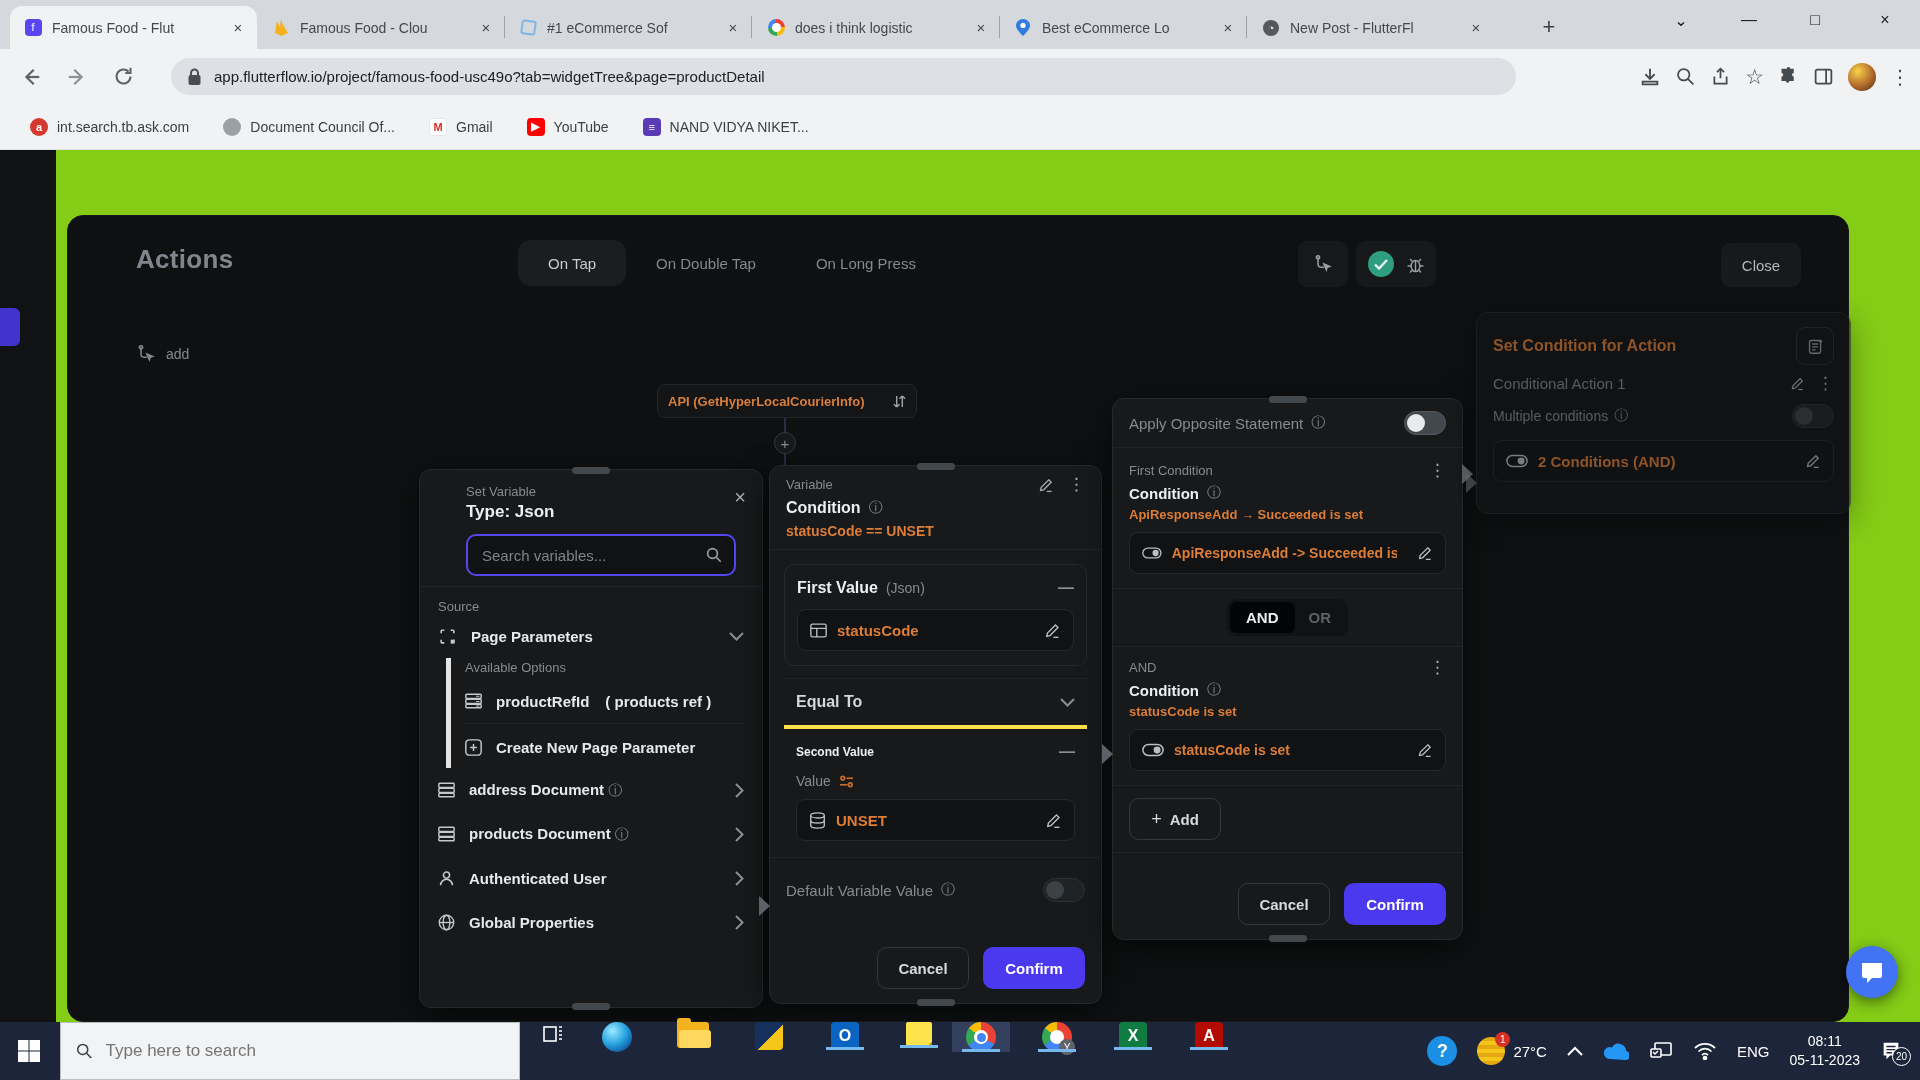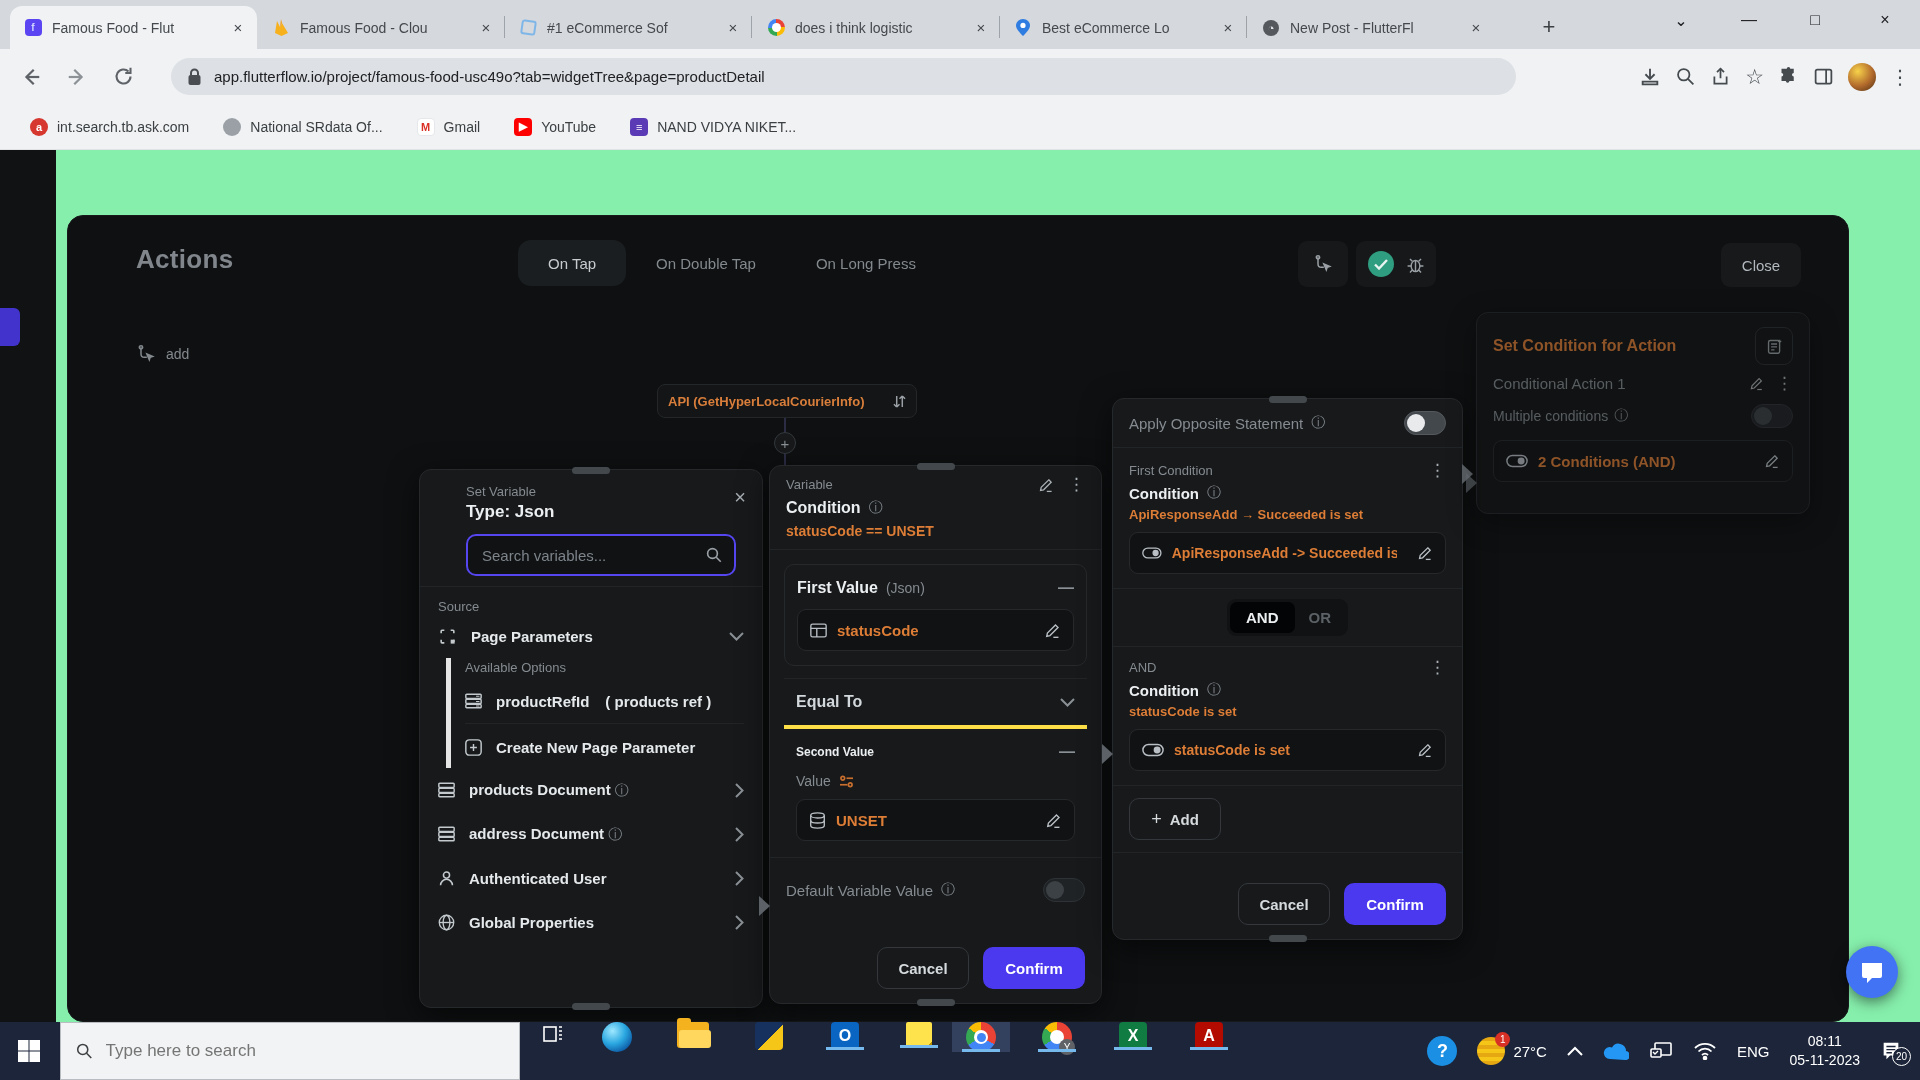--- a/index.html
+++ b/index.html
@@ -27,21 +27,21 @@
              border-radius:19px; display:flex; align-items:center; padding:0 16px; }
   .url { color:#202124; font-size:15px; margin-left:12px; white-space:nowrap; overflow:hidden; }
   .tool-icons { position:absolute; right:10px; top:9px; height:37px; display:flex; align-items:center; gap:14px; color:#454a4e; }
   .bookmarksbar { position:absolute; left:0; top:104px; width:1920px; height:46px; background:#f0f2f4;
                   display:flex; align-items:center; gap:34px; padding-left:30px; border-bottom:1px solid #e0e2e5; }
   .bookmark { display:flex; align-items:center; gap:9px; color:#3c4043; font-size:14px; }
   .bm-ico { width:18px; height:18px; border-radius:4px; display:flex; align-items:center; justify-content:center;
             color:#fff; font-size:11px; font-weight:bold; }
 
   
-  .content { position:absolute; left:0; top:150px; width:1920px; height:872px; background:#86efac; }
+  .content { position:absolute; left:0; top:150px; width:1920px; height:872px; background:#84cc16; }
   .ff-sidebar { position:absolute; left:0; top:0; width:56px; height:872px; background:#101213; }
   .ff-active { position:absolute; left:0; top:158px; width:20px; height:38px; background:#4b39ef; border-radius:0 6px 6px 0; opacity:.85; }
   .modal { position:absolute; left:67px; top:65px; width:1782px; height:807px; background:#0e1011;
            border-radius:16px; border:1px solid #17191b; }
   .modal-title { position:absolute; left:68px; top:28px; font-size:26px; font-weight:bold; color:#80868c; letter-spacing:.3px; }
   .trig-tabs { position:absolute; left:450px; top:24px; display:flex; }
   .trig-tab { height:46px; padding:0 30px; display:flex; align-items:center; font-size:15px; color:#84898e; }
   .trig-tab.sel { background:#1b1e20; border-radius:13px; color:#c7ccd0; }
   .hdr-iconbtn { position:absolute; top:25px; height:46px; border-radius:9px; background:#16181a;
                  display:flex; align-items:center; justify-content:center; gap:12px; color:#9aa0a5; }
@@ -259,21 +259,21 @@
   </div>
 </div>
 
 <div class="bookmarksbar">
   <div class="bookmark">
     <span class="bm-ico" style="background:#d6372e;border-radius:50%;">a</span>
     <span>int.search.tb.ask.com</span>
   </div>
   <div class="bookmark">
     <span class="bm-ico" style="background:#9aa0a6;border-radius:50%;"></span>
-    <span>National SRdata Of...</span>
+    <span>Document Council Of...</span>
   </div>
   <div class="bookmark">
     <span class="bm-ico" style="background:#fff;color:#d93025;border:1px solid #e5e7ea;">M</span>
     <span>Gmail</span>
   </div>
   <div class="bookmark">
     <span class="bm-ico" style="background:#f00;">▶</span>
     <span>YouTube</span>
   </div>
   <div class="bookmark">
@@ -390,36 +390,36 @@
           <span class="rowlabel">Create New Page Parameter</span>
         </div>
       </div>
 
       <div class="rowitem" style="height:44px;">
         <svg width="17" height="16" viewBox="0 0 20 18" fill="none" stroke="#c3c9cd" stroke-width="1.7">
             <rect x="1" y="1" width="18" height="5" rx="1"></rect>
             <rect x="1" y="7" width="18" height="5" rx="1"></rect>
             <rect x="1" y="13" width="18" height="4" rx="1"></rect>
           </svg>
-        <span class="rowlabel"><span>products Document</span>
+        <span class="rowlabel"><span>address Document</span>
         <span class="info">ⓘ</span></span>
         <span style="flex:1;"></span>
           <span class="chev">
             <svg width="9" height="15" viewBox="0 0 9 15" fill="none" stroke="#8a9095" stroke-width="2">
               <path d="M1 1 l6.5 6.5 L1 14"></path>
             </svg>
           </span>
       </div>
       <div class="rowitem" style="height:44px;">
         <svg width="17" height="16" viewBox="0 0 20 18" fill="none" stroke="#c3c9cd" stroke-width="1.7">
             <rect x="1" y="1" width="18" height="5" rx="1"></rect>
             <rect x="1" y="7" width="18" height="5" rx="1"></rect>
             <rect x="1" y="13" width="18" height="4" rx="1"></rect>
           </svg>
-        <span class="rowlabel"><span>address Document</span>
+        <span class="rowlabel"><span>products Document</span>
         <span class="info">ⓘ</span></span>
         <span style="flex:1;"></span>
           <span class="chev">
             <svg width="9" height="15" viewBox="0 0 9 15" fill="none" stroke="#8a9095" stroke-width="2">
               <path d="M1 1 l6.5 6.5 L1 14"></path>
             </svg>
           </span>
       </div>
       <div class="rowitem" style="height:44px;">
         <svg width="17" height="17" viewBox="0 0 20 20" fill="none" stroke="#c3c9cd" stroke-width="1.8">
@@ -643,21 +643,21 @@
     </div>
     <div class="divider"></div>
 
     <div style="position:absolute; right:16px; bottom:14px; display:flex; gap:14px;">
       <div class="btn ghost" style="width:92px;">Cancel</div>
       <div class="btn primary" style="width:102px;">Confirm</div>
     </div>
     <div class="pill bot"></div>
   </div>
 
-  <div class="panel" style="left:1476px; top:162px; width:334px; height:202px; background:#121415; opacity:.62;">
+  <div class="panel" style="left:1476px; top:162px; width:375px; height:202px; background:#121415; opacity:.62;">
     <div class="arrow-in" style="top:160px;"></div>
     <div style="padding:14px 16px 0;">
       <div style="display:flex; align-items:center;">
         <span class="orange" style="font-size:16px;">Set Condition for Action</span>
         <span style="flex:1;"></span>
         <span style="width:38px;height:38px;border:1px solid #2c2f33;border-radius:9px;display:flex;align-items:center;justify-content:center;">
           <svg width="17" height="17" viewBox="0 0 20 20" fill="none" stroke="#9aa0a5" stroke-width="1.6">
               <rect x="3" y="3" width="13" height="15" rx="2"></rect>
               <path d="M6 7 h7 M6 10.5 h7 M6 14 h4"></path>
               <path d="M16 2 v4 M14 4 h4"></path>

